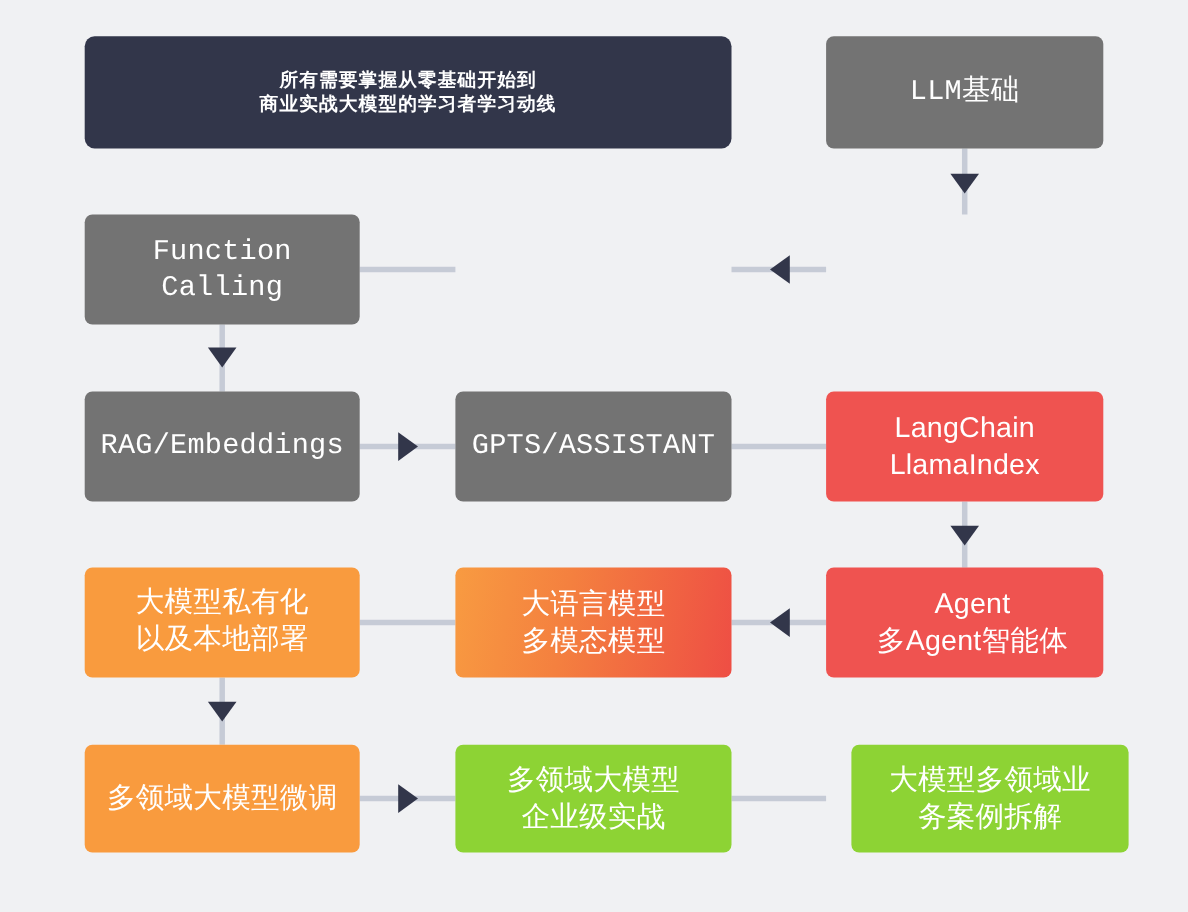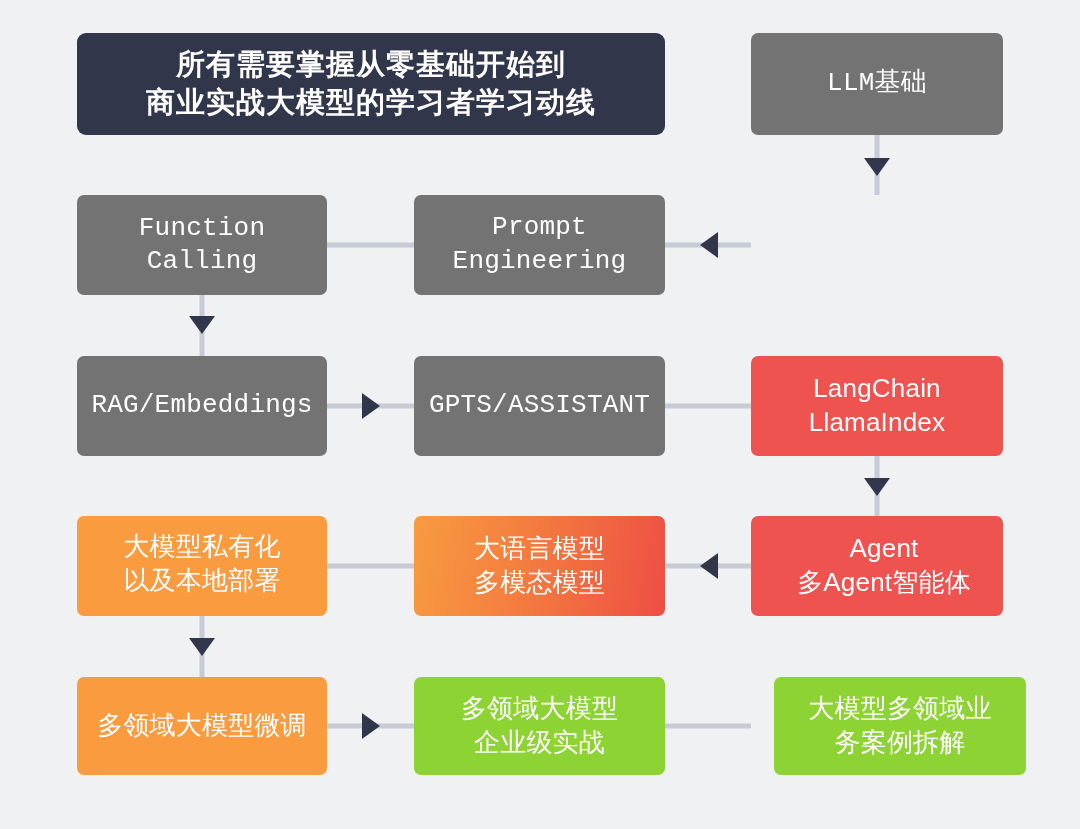--- a/index.html
+++ b/index.html
@@ -43,21 +43,21 @@
     text-align: center;
     color: #ffffff;
     line-height: 1.28;
     padding: 4px 10px;
     white-space: pre-line;
     letter-spacing: 0.2px;
   }
 
   .node.title {
     background: #32364a;
-    font-size: 29px;
+    font-size: 17px;
     font-weight: bold;
     border-radius: 9px;
     letter-spacing: 1px;
   }
   .node.blue   { background: #737373; font-size: 26px; font-family: Liberation Mono, monospace; }
   .node.red    { background: #ef5350; font-size: 26px; }
   .node.orange { background: #f99b3e; font-size: 26px; }
   .node.grad   { background: linear-gradient(100deg, #f89b41 0%, #f4803f 40%, #ee4e44 100%); font-size: 26px; }
   .node.green  { background: #8dd334; font-size: 26px; }
 
@@ -117,22 +117,20 @@
     </g>
   </svg>
 
   <div class="node title two-line" style="left:77px; top:33px; width:588px; height:102px;">所有需要掌握从零基础开始到
 商业实战大模型的学习者学习动线</div>
 
   <div class="node blue cn" style="left:751px; top:33px; width:252px; height:102px;">LLM基础</div>
 
   <div class="node blue" style="left:77px; top:195px; width:250px; height:100px;">Function Calling</div>
 
-  <div class="node blue two-line" style="left:414px; top:195px; width:251px; height:100px;">Prompt
-Engineering</div>
 
 
   <div class="node blue" style="left:77px; top:356px; width:250px; height:100px;">RAG/Embeddings</div>
 
   <div class="node blue" style="left:414px; top:356px; width:251px; height:100px;">GPTS/ASSISTANT</div>
 
   <div class="node red two-line" style="left:751px; top:356px; width:252px; height:100px;">LangChain
 LlamaIndex</div>
 
   <div class="node orange cn two-line" style="left:77px; top:516px; width:250px; height:100px;font-family:Liberation Mono, monospace;">大模型私有化

